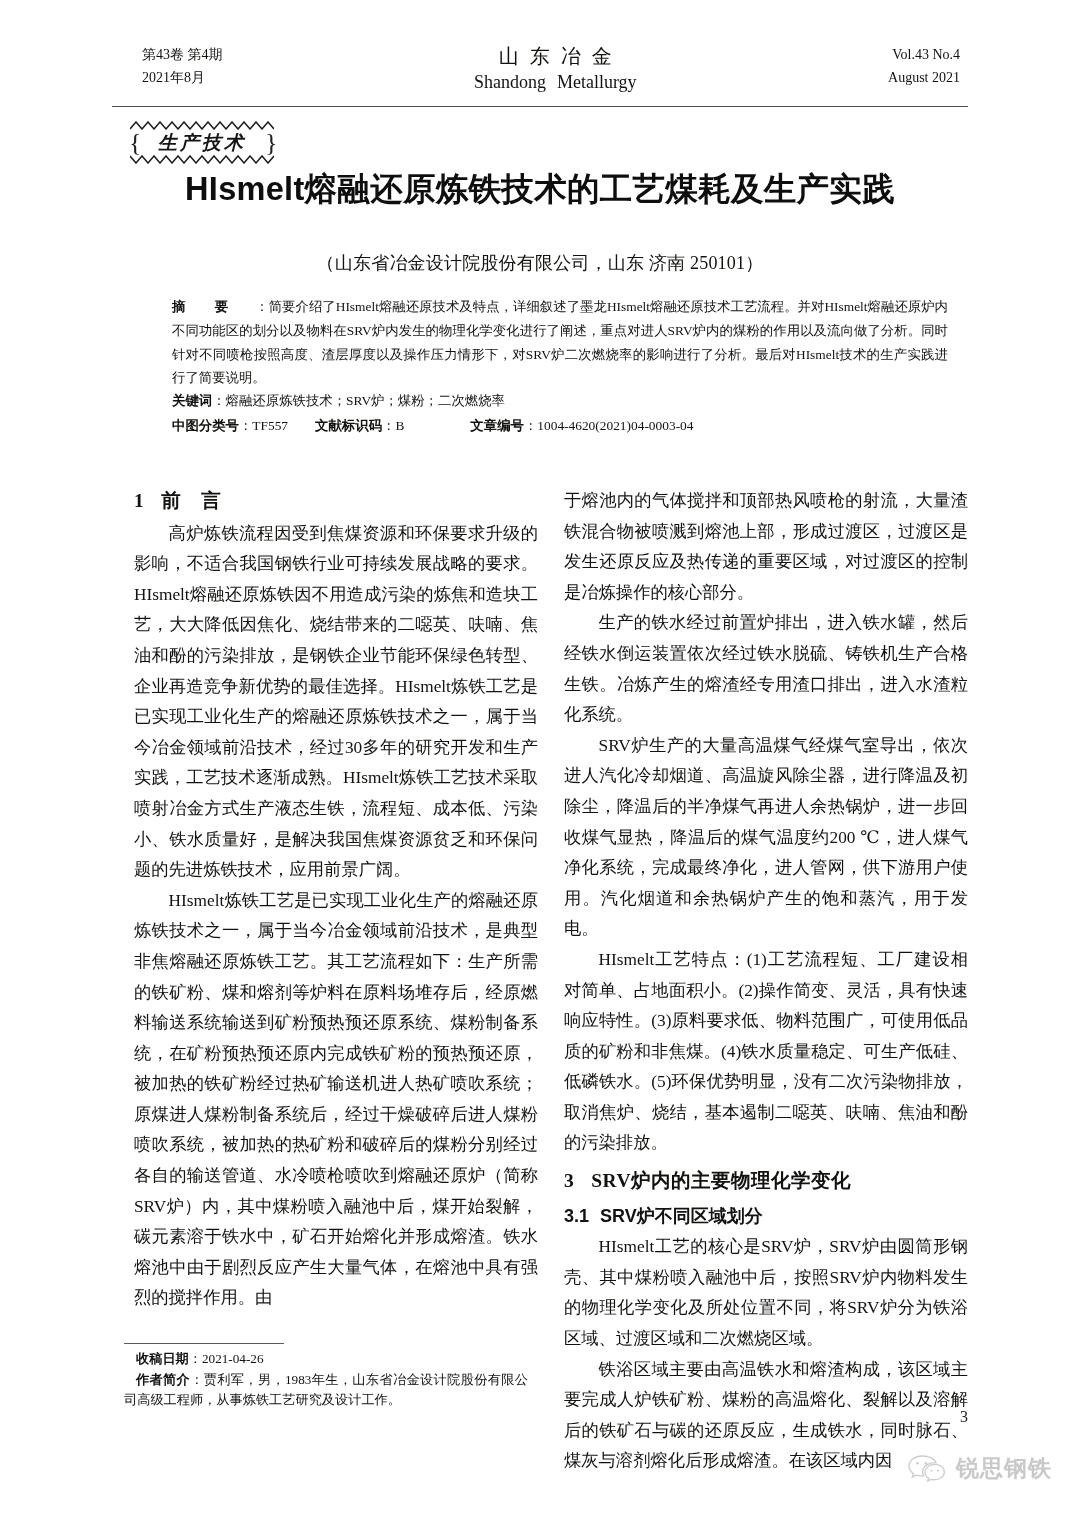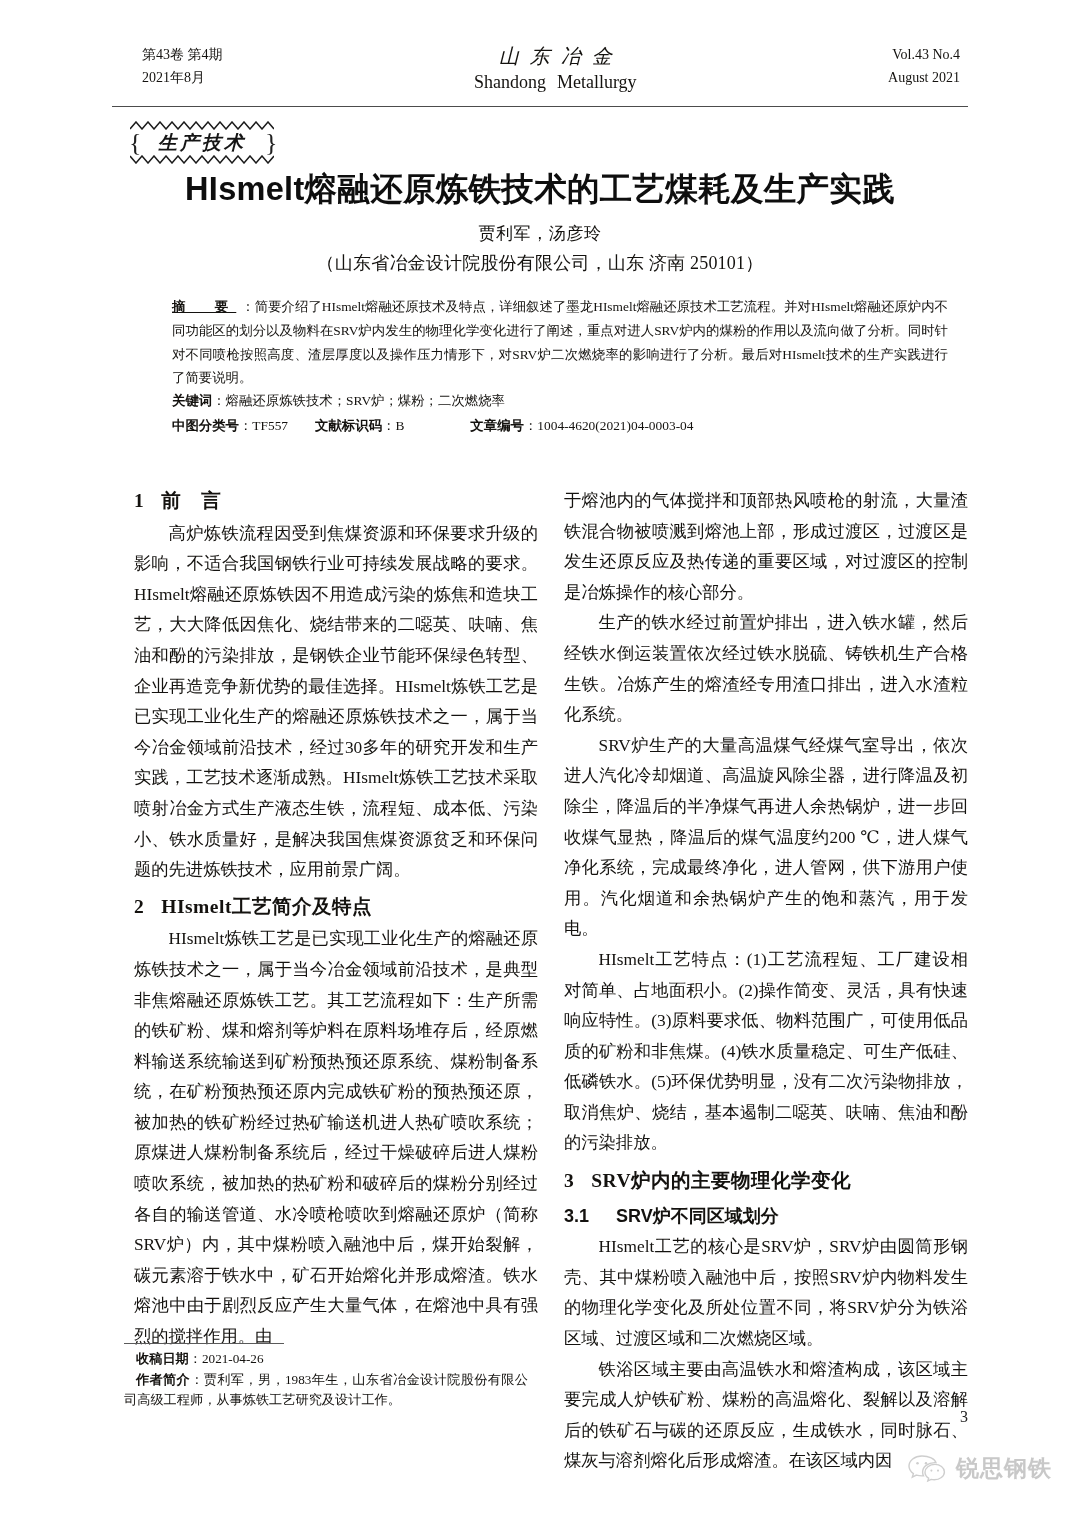--- a/index.html
+++ b/index.html
@@ -41,21 +41,20 @@
   .mast-center {
     text-align: center;
     flex: 1;
   }
   .mast-cn {
     font-size: 20px;
     letter-spacing: 11px;
     padding-left: 11px;
     line-height: 1.25;
     font-family: "Liberation Serif", "DejaVu Serif", serif;
-    font-style: italic;
   }
   .mast-en {
     font-size: 18px;
     line-height: 1.3;
     margin-top: 2px;
     font-family: "Liberation Serif", "DejaVu Serif", serif;
   }
   .mast-en .gap { display: inline-block; width: 11px; }
   .rule {
     position: absolute;
@@ -146,22 +145,21 @@
     top: 295px;
     width: 776px;
     font-size: 13.4px;
     line-height: 23.8px;
     text-align: justify;
     text-justify: inter-ideograph;
   }
   .abs-label {
     font-weight: bold;
     letter-spacing: 8px;
-    margin-right: 5px;
-    text-decoration: underline;
+    margin-right: 19px;
   }
   .meta-line {
     position: absolute;
     left: 172px;
     width: 776px;
     font-size: 13.4px;
     line-height: 23px;
   }
   .meta-kw { top: 389px; }
   .meta-ids { top: 414px; }
@@ -190,21 +188,21 @@
     letter-spacing: 0.5px;
     font-family: "Liberation Serif", "DejaVu Serif", serif;
   }
   .h1 .num { margin-right: 17px; }
   .h2 {
     font-size: 18px;
     font-weight: bold;
     margin: 4px 0 1px 0;
     font-family: "Liberation Sans", "DejaVu Sans", sans-serif;
   }
-  .h2 .num { margin-right: 27px; }
+  .h2 .num { margin-right: 11px; }
   p.para {
     margin: 0;
     text-indent: 2em;
   }
   p.para.noindent { text-indent: 0; }
 
   
   .footnote {
     position: absolute;
     left: 124px;
@@ -274,34 +272,32 @@
     </svg>
     <svg class="badge-wave bottom" viewBox="0 0 144 9" preserveAspectRatio="none">
       <path d="M0 1 L6 8 L12 1 L18 8 L24 1 L30 8 L36 1 L42 8 L48 1 L54 8 L60 1 L66 8 L72 1 L78 8 L84 1 L90 8 L96 1 L102 8 L108 1 L114 8 L120 1 L126 8 L132 1 L138 8 L144 1" fill="none" stroke="#1c1c1c" stroke-width="1.5"></path>
     </svg>
     <div class="badge-brace left">{</div>
     <div class="badge-brace right">}</div>
     <div class="badge-text">生产技术</div>
   </div>
 
   <div class="title">HIsmelt熔融还原炼铁技术的工艺煤耗及生产实践</div>
-  <div class="authors">贾利军，汤彦玲</div>
   <div class="affiliation">（山东省冶金设计院股份有限公司，山东  济南 250101）</div>
 
   <div class="abstract"><span class="abs-label">摘　要</span><span>：简要介绍了HIsmelt熔融还原技术及特点，详细叙述了墨龙HIsmelt熔融还原技术工艺流程。并对HIsmelt熔融还原炉内不同功能区的划分以及物料在SRV炉内发生的物理化学变化进行了阐述，重点对进人SRV炉内的煤粉的作用以及流向做了分析。同时针对不同喷枪按照高度、渣层厚度以及操作压力情形下，对SRV炉二次燃烧率的影响进行了分析。最后对HIsmelt技术的生产实践进行了简要说明。</span></div>
 
   <div class="meta-line meta-kw"><span class="meta-label">关键词</span><span>：熔融还原炼铁技术；SRV炉；煤粉；二次燃烧率</span></div>
 
   <div class="meta-line meta-ids"><span class="seg"><span class="meta-label">中图分类号</span><span>：TF557</span></span><span class="seg seg2"><span class="meta-label">文献标识码</span><span>：B</span></span><span class="seg seg3"><span class="meta-label">文章编号</span><span>：1004-4620(2021)04-0003-04</span></span></div>
 
   <div class="col col-left">
     <div class="h1"><span class="num">1</span><span>前　言</span></div>
     <p class="para">高炉炼铁流程因受到焦煤资源和环保要求升级的影响，不适合我国钢铁行业可持续发展战略的要求。HIsmelt熔融还原炼铁因不用造成污染的炼焦和造块工艺，大大降低因焦化、烧结带来的二噁英、呋喃、焦油和酚的污染排放，是钢铁企业节能环保绿色转型、企业再造竞争新优势的最佳选择。HIsmelt炼铁工艺是已实现工业化生产的熔融还原炼铁技术之一，属于当今冶金领域前沿技术，经过30多年的研究开发和生产实践，工艺技术逐渐成熟。HIsmelt炼铁工艺技术采取喷射冶金方式生产液态生铁，流程短、成本低、污染小、铁水质量好，是解决我国焦煤资源贫乏和环保问题的先进炼铁技术，应用前景广阔。</p>
 
-    <div class="h1" style="margin-top:6px;"><span class="num">2</span><span>HIsmelt工艺简介及特点</span></div>
     <p class="para">HIsmelt炼铁工艺是已实现工业化生产的熔融还原炼铁技术之一，属于当今冶金领域前沿技术，是典型非焦熔融还原炼铁工艺。其工艺流程如下：生产所需的铁矿粉、煤和熔剂等炉料在原料场堆存后，经原燃料输送系统输送到矿粉预热预还原系统、煤粉制备系统，在矿粉预热预还原内完成铁矿粉的预热预还原，被加热的铁矿粉经过热矿输送机进人热矿喷吹系统；原煤进人煤粉制备系统后，经过干燥破碎后进人煤粉喷吹系统，被加热的热矿粉和破碎后的煤粉分别经过各自的输送管道、水冷喷枪喷吹到熔融还原炉（简称SRV炉）内，其中煤粉喷入融池中后，煤开始裂解，碳元素溶于铁水中，矿石开始熔化并形成熔渣。铁水熔池中由于剧烈反应产生大量气体，在熔池中具有强烈的搅拌作用。由</p>
   </div>
 
   <div class="col col-right">
     <p class="para noindent">于熔池内的气体搅拌和顶部热风喷枪的射流，大量渣铁混合物被喷溅到熔池上部，形成过渡区，过渡区是发生还原反应及热传递的重要区域，对过渡区的控制是冶炼操作的核心部分。</p>
     <p class="para">生产的铁水经过前置炉排出，进入铁水罐，然后经铁水倒运装置依次经过铁水脱硫、铸铁机生产合格生铁。冶炼产生的熔渣经专用渣口排出，进入水渣粒化系统。</p>
     <p class="para">SRV炉生产的大量高温煤气经煤气室导出，依次进人汽化冷却烟道、高温旋风除尘器，进行降温及初除尘，降温后的半净煤气再进人余热锅炉，进一步回收煤气显热，降温后的煤气温度约200 ℃，进人煤气净化系统，完成最终净化，进人管网，供下游用户使用。汽化烟道和余热锅炉产生的饱和蒸汽，用于发电。</p>
     <p class="para">HIsmelt工艺特点：(1)工艺流程短、工厂建设相对简单、占地面积小。(2)操作简变、灵活，具有快速响应特性。(3)原料要求低、物料范围广，可使用低品质的矿粉和非焦煤。(4)铁水质量稳定、可生产低硅、低磷铁水。(5)环保优势明显，没有二次污染物排放，取消焦炉、烧结，基本遏制二噁英、呋喃、焦油和酚的污染排放。</p>
 
     <div class="h1" style="margin-top:7px;"><span class="num">3</span><span>SRV炉内的主要物理化学变化</span></div>

